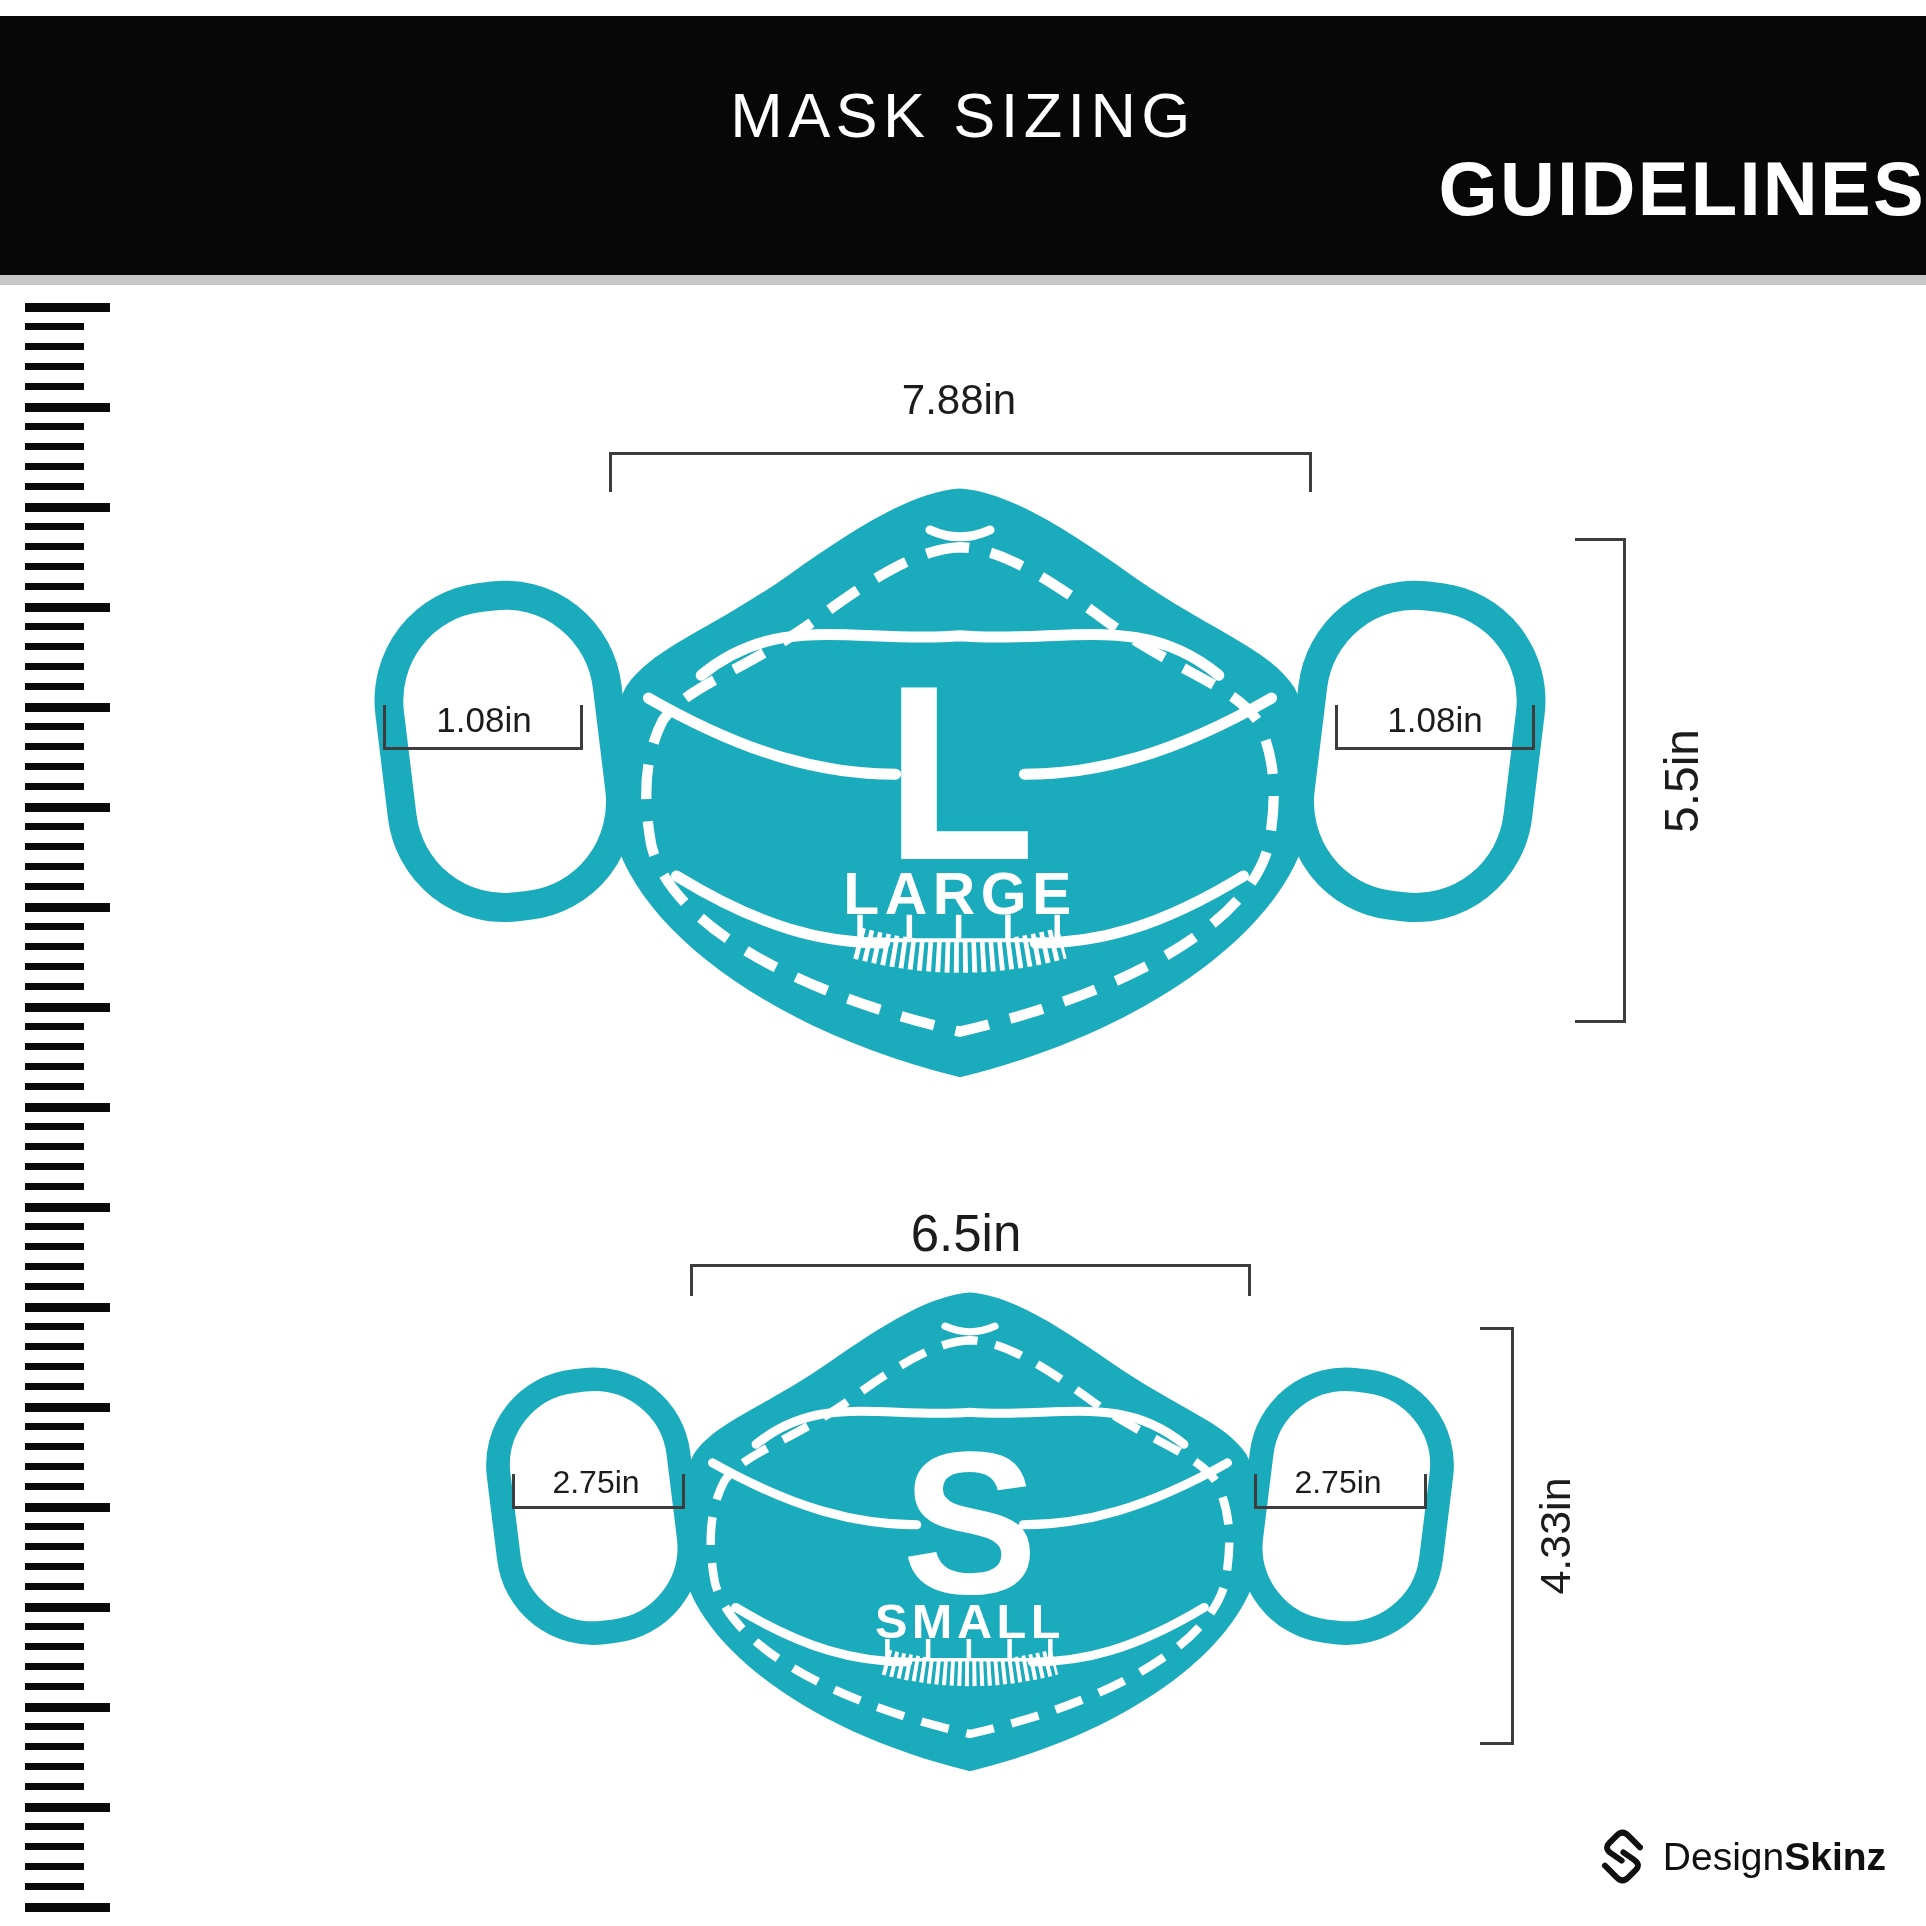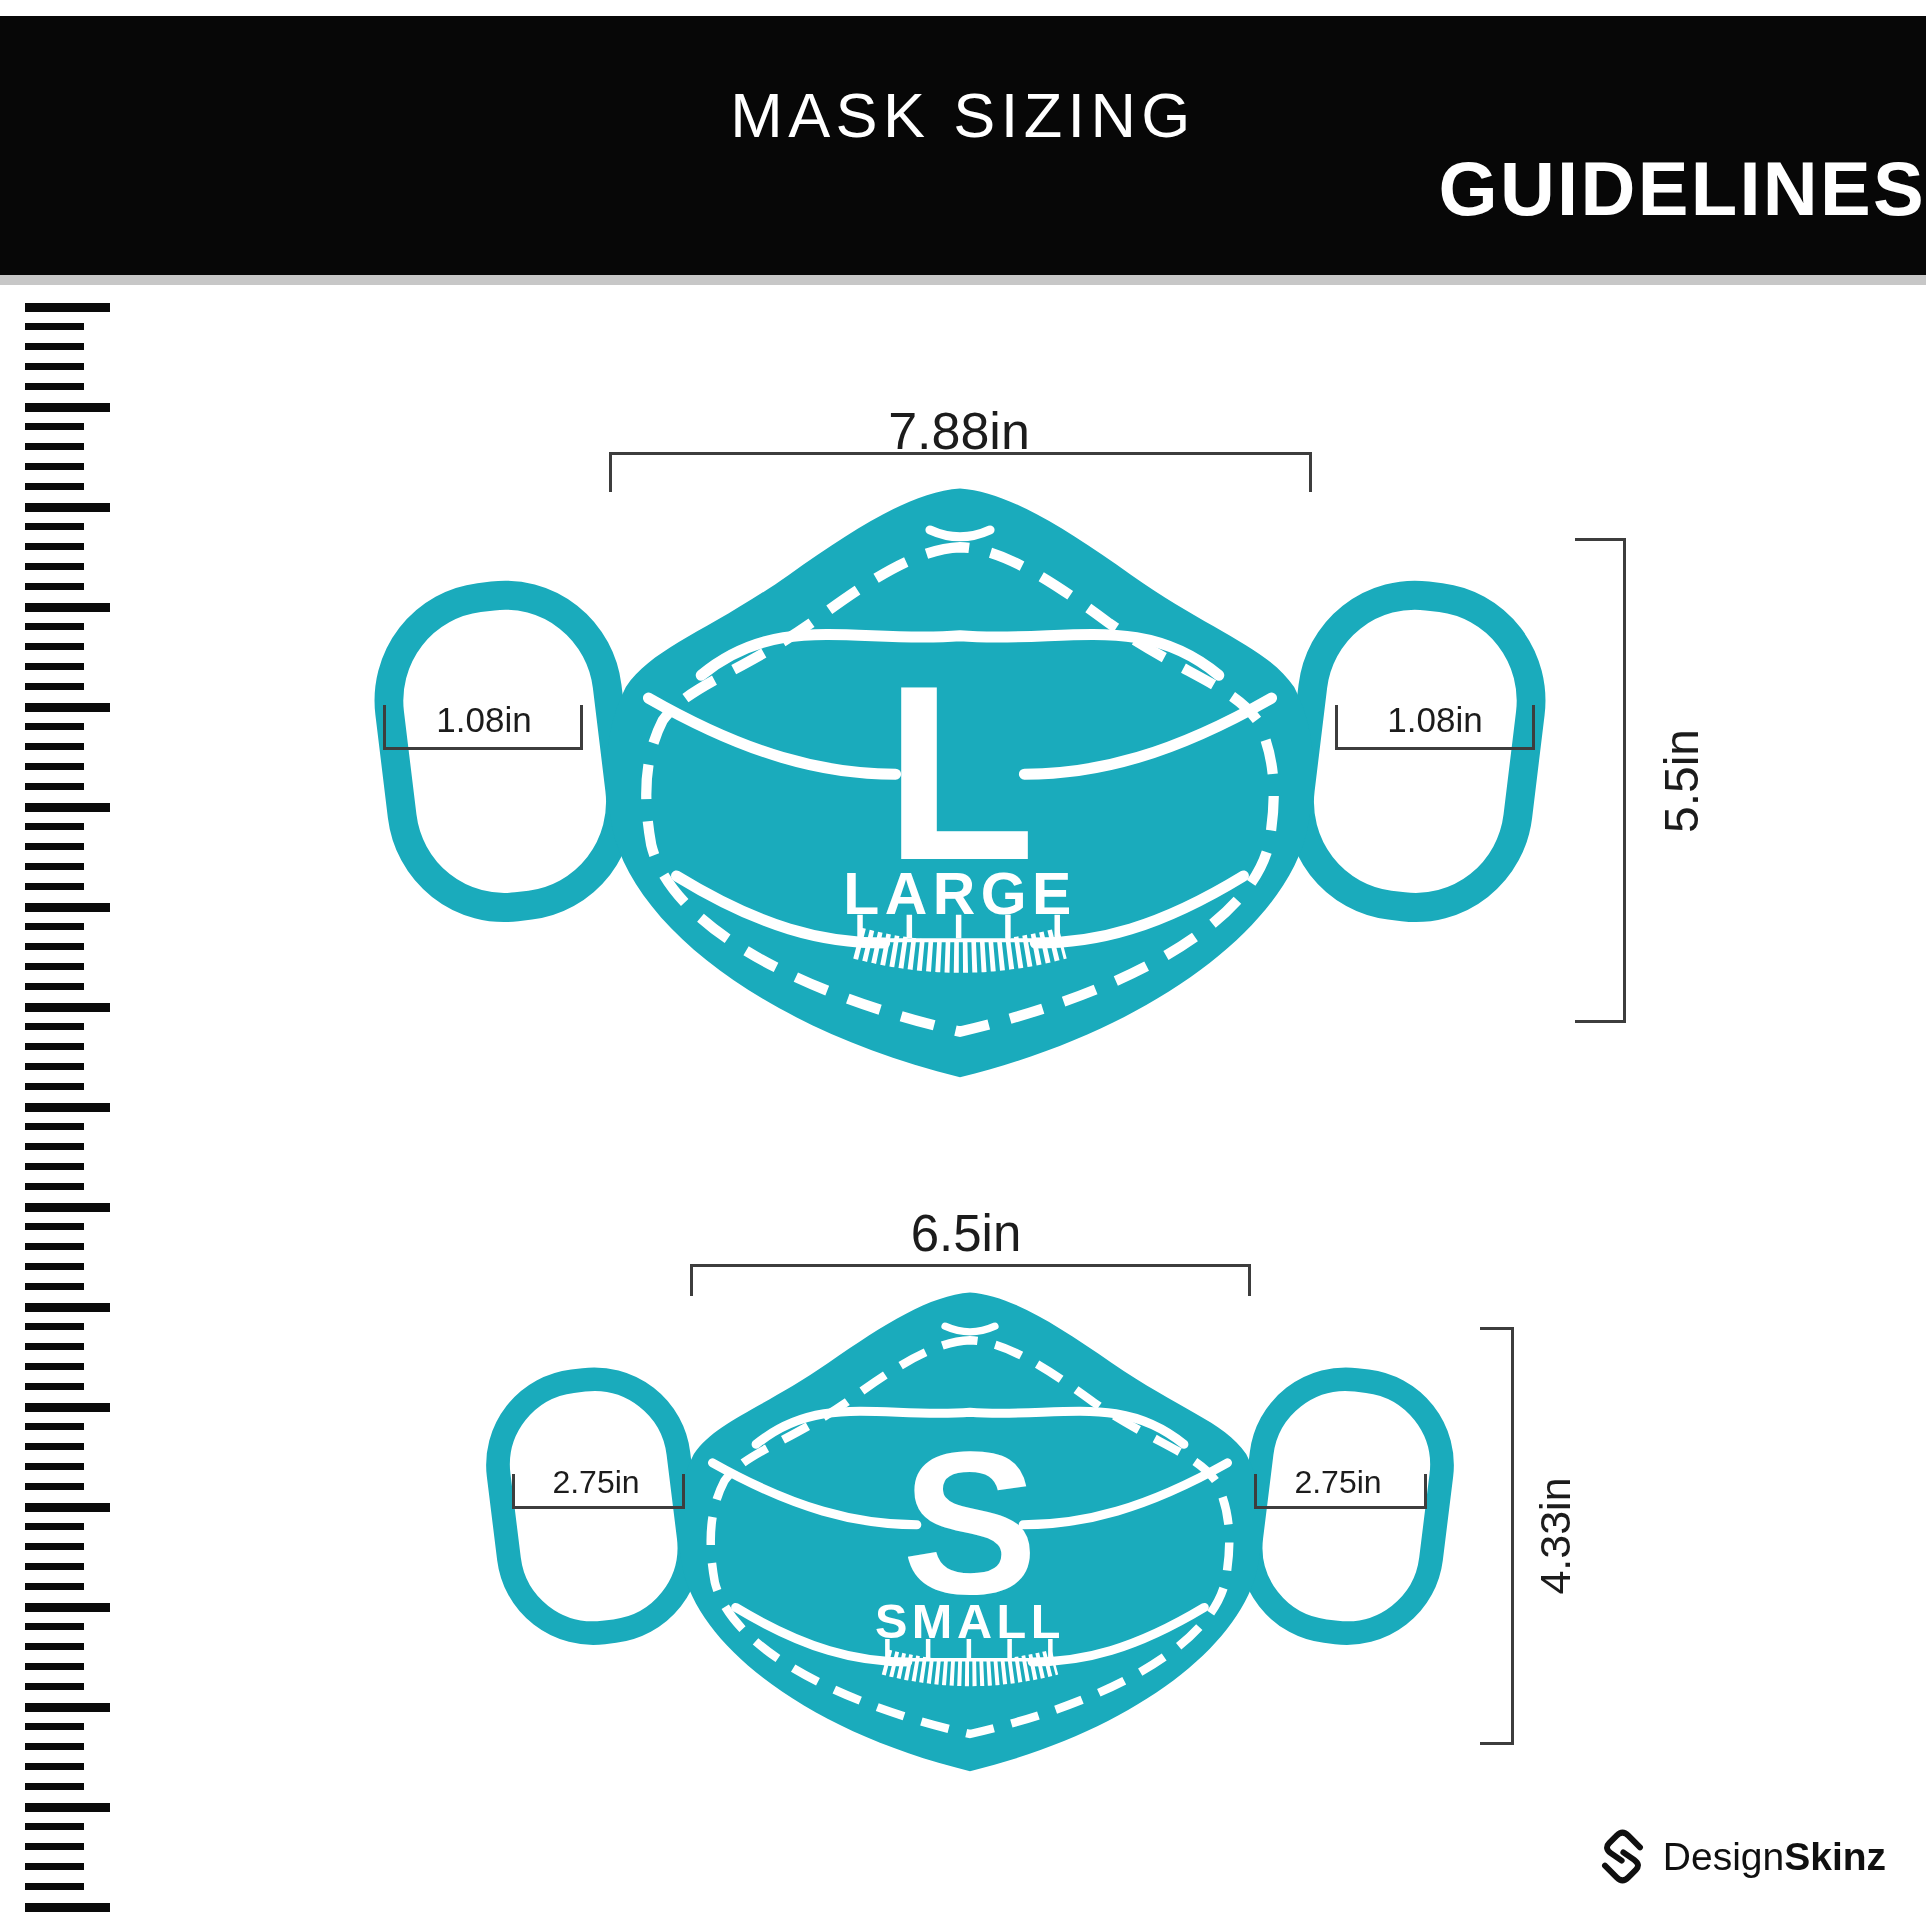--- a/index.html
+++ b/index.html
@@ -73,21 +73,21 @@
     <div class="header-line1">MASK SIZING</div>
     <div class="header-line2">GUIDELINES</div>
   </div>
   <div class="divider"></div>
 
   <div class="ruler">
     <div class="ruler-minor"></div>
     <div class="ruler-major"></div>
   </div>
 
-  <div class="dim-label" style="left:959px;top:415px;font-size:52px">7.88in</div>
+  <div class="dim-label" style="left:959px;top:384px;font-size:42px">7.88in</div>
   <div class="bracket-top" style="left:609px;top:436px;width:703px;height:40px"></div>
 
   <svg class="mask-svg" style="left:378px;top:462px" width="1164" height="609" viewBox="0 0 1700 880" preserveAspectRatio="none">
     <rect class="ear-loop" x="25" y="170" width="320" height="450" rx="150" ry="150" transform="rotate(-7 185 395)"></rect>
     <rect class="ear-loop" x="1355" y="170" width="320" height="450" rx="150" ry="150" transform="rotate(7 1515 395)"></rect>
     <path class="mask-body" d="M850,15 C780,20 700,70 600,140 C482,222 402,244 362,302 C332,360 327,424 342,505
          C372,648 570,798 850,866 C1130,798 1328,648 1358,505 C1373,424 1368,360 1338,302
          C1298,244 1218,222 1100,140 C1000,70 920,20 850,15 Z"></path>
     <path class="stitch" d="M850,100 C788,102 716,148 632,210 C528,282 452,300 416,350 C390,400 386,458 399,530
          C427,645 610,745 850,800 C1090,745 1273,645 1301,530 C1314,458 1310,400 1284,350

